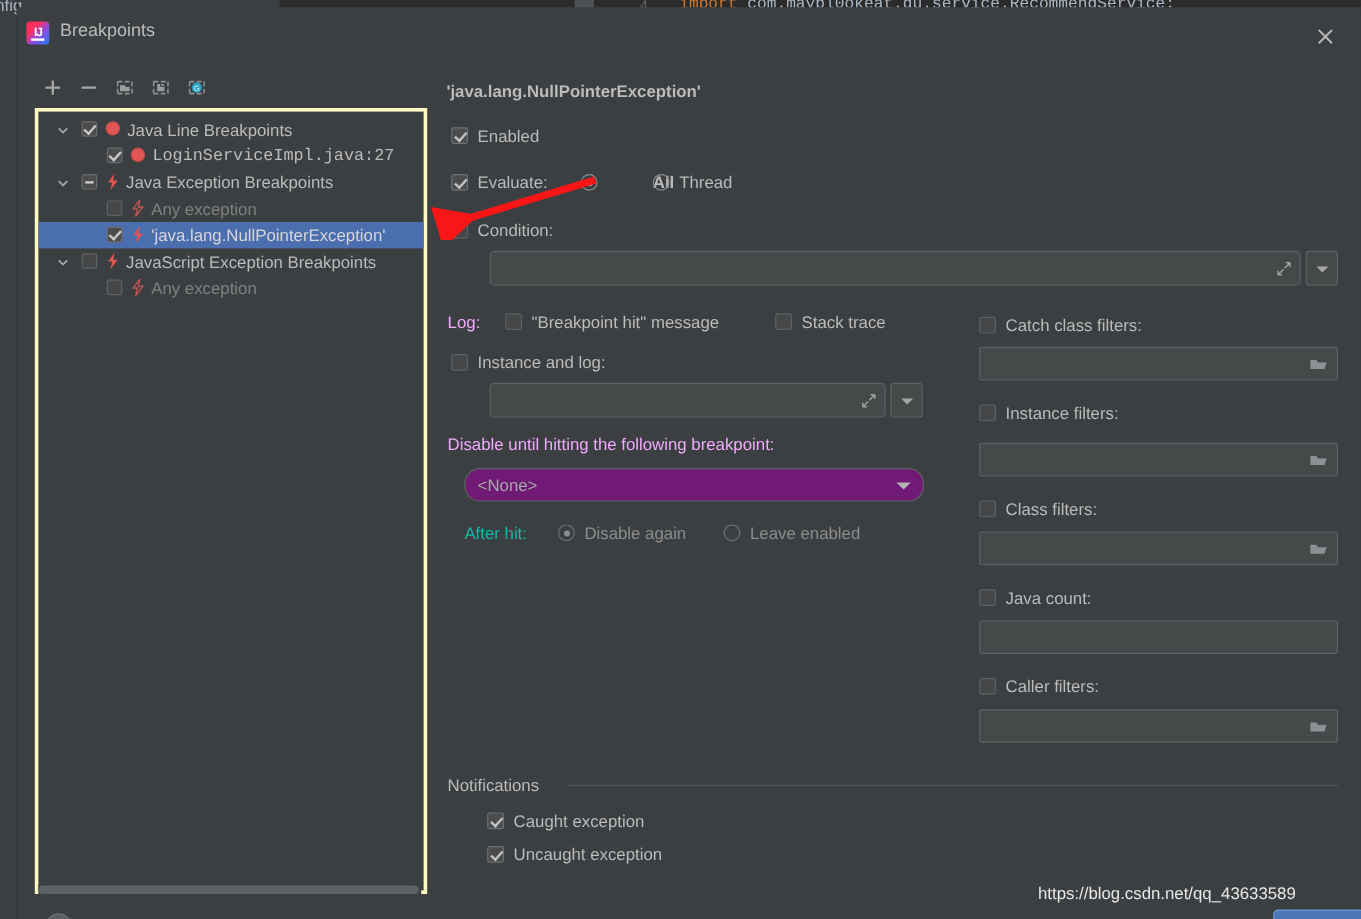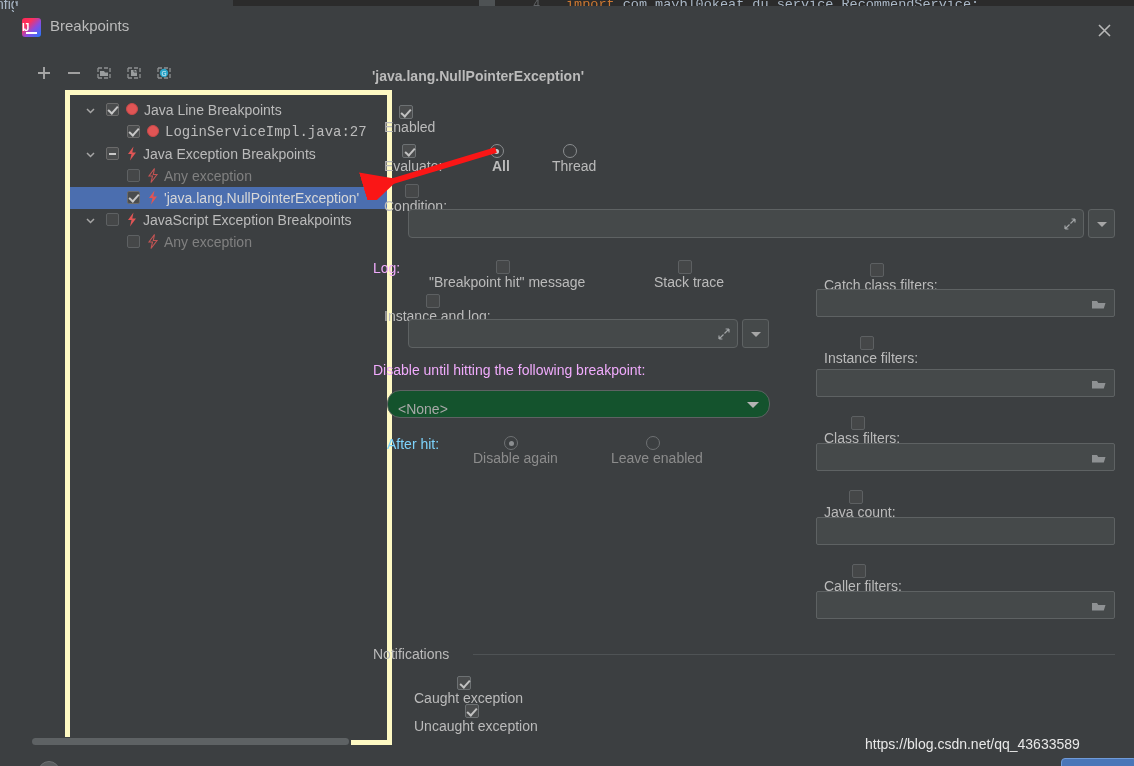--- a/index.html
+++ b/index.html
@@ -55,21 +55,21 @@
     background: #3c3f41;
     border: none;
   }
   .titlebar {
     position: absolute; left: 0; top: 0; width: 1120px; height: 42px;
   }
   .title-icon {
     position: absolute; left: 8px; top: 12px; width: 19px; height: 19px;
     border-radius: 3px;
     background: linear-gradient(135deg, #fe2857 0%, #fe315d 30%, #8b4ce0 60%, #1d7bff 100%);
-    display: flex; align-items: center; justify-content: flex-start;
+    display: flex; align-items: center; justify-content: center;
   }
   .title-icon .ij {
     color: #fff; font-size: 10px; font-weight: bold;
     font-family: "Liberation Sans", sans-serif; letter-spacing: -1px;
     line-height: 1;
   }
   .title-icon .ijbar {
     position: absolute; left: 4px; bottom: 3px; width: 11px; height: 2px; background: #fff;
   }
   .title-text {
@@ -87,23 +87,22 @@
     position: absolute; left: 10px; top: 52px; width: 330px; height: 28px;
   }
   .tbtn {
     position: absolute; top: 3px; width: 24px; height: 24px; cursor: pointer;
   }
   .tbtn svg { position: absolute; left: 3px; top: 3px; }
 
   .tree-box {
     position: absolute; left: 15px; top: 84px; width: 327px; height: 655px;
     background: #3c3f41;
-    border: 5px solid #fef9c3;
+    border: 3px solid #fef9c3;
     overflow: hidden;
-    margin-left: 36px;
   }
   .tree-row {
     position: absolute; left: 0; width: 325px; height: 22px;
     display: flex; align-items: center;
     font-size: 14px; color: #bbbbbb;
     cursor: pointer;
     white-space: nowrap;
   }
   .tree-row.selected { background: #4b6eaf; color: #d7d7d7; }
   .tree-row.dim { color: #808080; }
@@ -142,21 +141,21 @@
     background: #5e6264; border-radius: 4px;
   }
 
   
   .bp-title {
     position: absolute; left: 358px; top: 62px;
     font-size: 14px; font-weight: bold; color: #bbbbbb;
   }
 
   .row-check {
-    position: absolute; display: flex; align-items: center; cursor: pointer; flex-direction: column;
+    position: absolute; display: flex; align-items: center; cursor: pointer;
   }
   .cb {
     position: relative; width: 14px; height: 14px; flex: 0 0 14px;
     border: 1px solid #6d7173; background: #4a4c4d; border-radius: 2px;
   }
   .cb.checked::after {
     content: ""; position: absolute;
     left: 3.5px; top: 0.5px; width: 4px; height: 8px;
     border: solid #c2c2c2; border-width: 0 2px 2px 0;
     transform: rotate(42deg);
@@ -197,38 +196,38 @@
   }
   .dropbtn .arrow {
     position: absolute; left: 50%; top: 50%;
     margin-left: -5px; margin-top: -2px;
     width: 0; height: 0;
     border-left: 5px solid transparent; border-right: 5px solid transparent;
     border-top: 5px solid #a6a6a6;
   }
 
   .combo {
-    position: absolute; background: #14532d;
+    position: absolute; background: #701a75;
     border: 1px solid #5e6263; border-radius: 13px;
-    display: flex; align-items: flex-end; cursor: pointer;
+    display: flex; align-items: center; cursor: pointer;
   }
   .combo .cval {
     margin-left: 10px; font-size: 14px; color: #a8a8a8;
   }
   .combo .carrow {
     position: absolute; right: 10px; top: 50%; margin-top: -2px;
     width: 0; height: 0;
     border-left: 6px solid transparent; border-right: 6px solid transparent;
     border-top: 6px solid #b4b4b4;
   }
 
   .plain-label {
     position: absolute; font-size: 14px; color: #f0abfc; white-space: nowrap;
   }
-  .plain-label.dim { color: #7dd3fc; }
+  .plain-label.dim { color: #14b8a6; }
 
   
   .group-title {
     position: absolute; font-size: 14px; color: #bbbbbb;
   }
   .group-line {
     position: absolute; height: 1px; background: #4f5355;
   }
 
   
@@ -408,21 +407,21 @@
 
   <div class="row-check" style="left:362px; top:99px;">
     <span class="cb checked"></span>
     <span class="lbl"><span>Enabled</span></span>
   </div>
 
   <div class="row-check" style="left:362px; top:138px;">
     <span class="cb checked"></span>
     <span class="lbl">Evaluate:</span>
   </div>
-  <div class="row-check" style="left:470px; top:138px;">
+  <div class="row-check" style="left:470px; top:138px;gap:38px;">
     <span class="radio sel"></span>
     <span class="lbl" style="font-weight:bold;">All</span>
   </div>
   <div class="row-check" style="left:530px; top:138px;">
     <span class="radio"></span>
     <span class="lbl">Thread</span>
   </div>
 
   <div class="row-check" style="left:362px; top:178px;">
     <span class="cb flat"></span>

